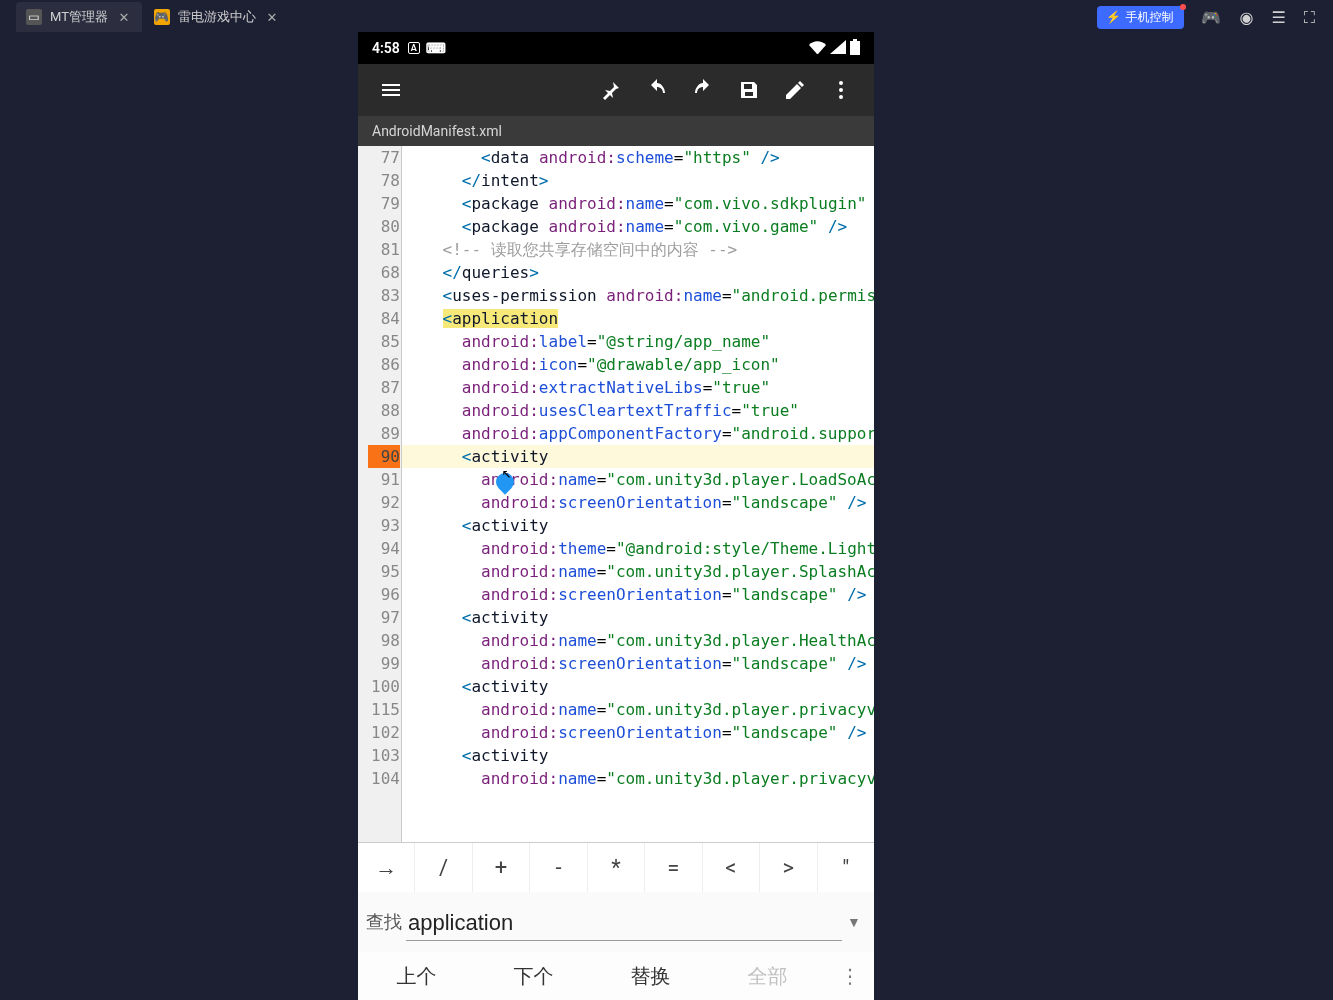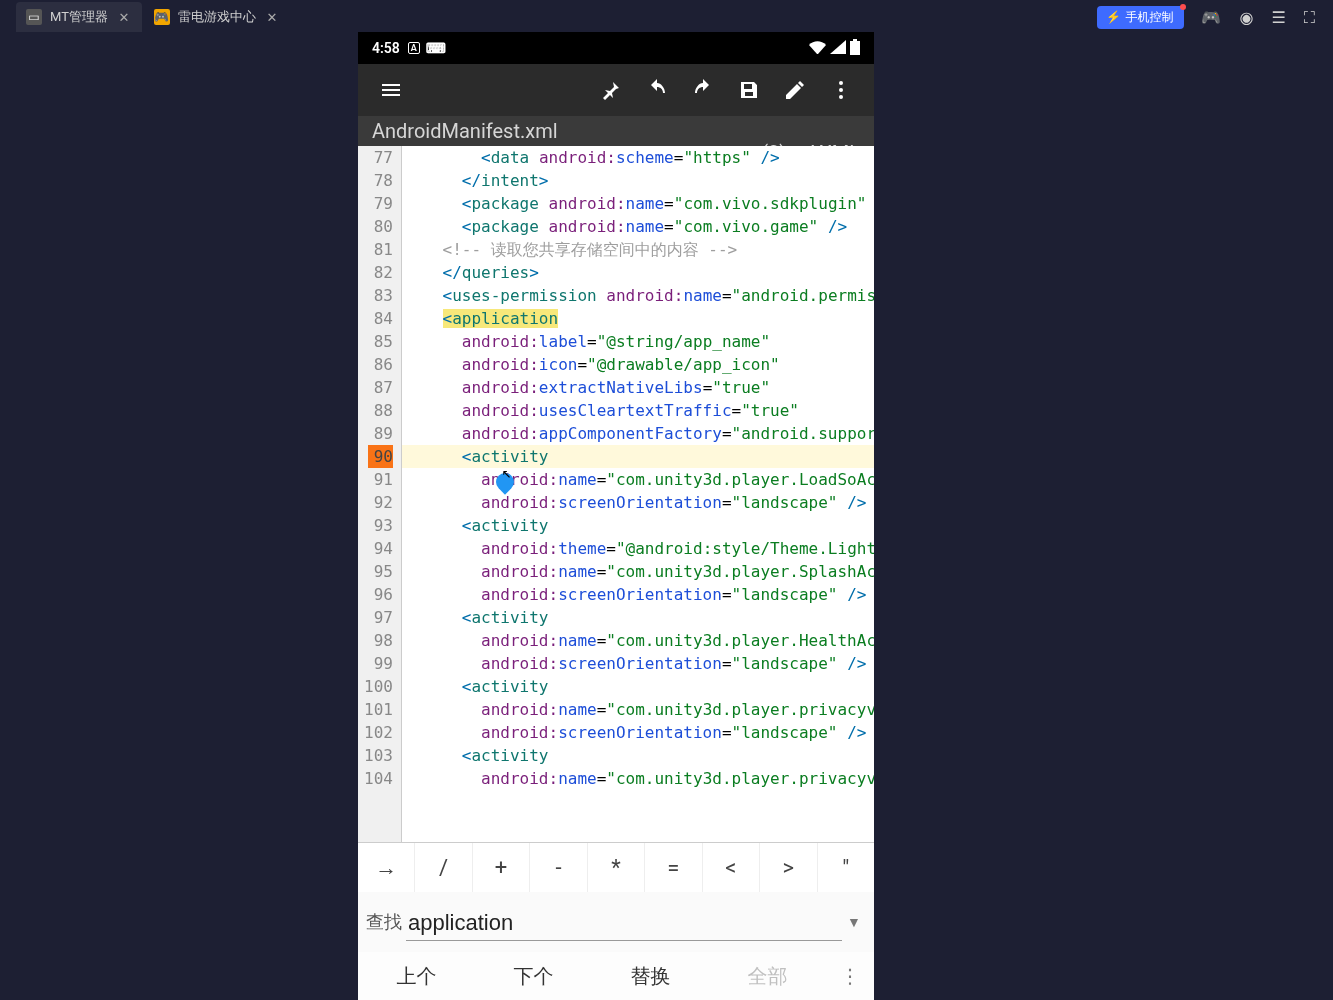--- a/index.html
+++ b/index.html
@@ -131,40 +131,40 @@
 .tb-btn svg { width: 24px; height: 24px; fill: #fff; }
 
 
 .file-row {
   height: 30px;
   background: #3a3a3a;
   color: #d6d6d6;
   display: flex;
   align-items: center;
   padding: 0 14px;
-  font-size: 20px;
+  font-size: 14px;
 }
 .file-row .right { margin-left: auto; margin-top: 44px; }
 
 
 .editor {
   flex: 1;
   background: #fff;
   display: flex;
   overflow: hidden;
   font-family: "Consolas", "Menlo", monospace;
   font-size: 16px;
   line-height: 23px;
 }
 .gutter {
   width: 44px;
   background: #f0f0f0;
   color: #888;
   text-align: right;
-  padding-right: 8px;
+  padding-right: 1px;
   border-right: 1px solid #ccc;
   user-select: none;
 }
 .gutter .ln { height: 23px; }
 .gutter .ln.active { background: #f97316; color: #444; margin-left: 10px; }
 .code {
   flex: 1;
   overflow: hidden;
   position: relative;
 }
@@ -188,21 +188,21 @@
 .mouse-ptr {
   position: absolute;
   left: 100px;
   top: 315px;
   font-size: 16px;
   color: #000;
 }
 
 
 .bracket { color: #006eab; }
-.tag { color: #0f766e; margin-top: 31px; }
+.tag { color: #0f172a; margin-top: 31px; }
 .ns { color: #7a1f7a; }
 .attr { color: #1d4ed8; }
 .str { color: #0b7d21; }
 .comment { color: #9e9e9e; }
 
 
 .sym-row {
   height: 50px;
   background: #fff;
   border-top: 1px solid #ccc;
@@ -366,40 +366,40 @@
     </span>
   </div>
 
   <div class="editor">
     <div class="gutter" id="gutter">
         <div class="ln">77</div>
         <div class="ln">78</div>
         <div class="ln">79</div>
         <div class="ln">80</div>
         <div class="ln">81</div>
-        <div class="ln">82</div>
+        <div class="ln">68</div>
         <div class="ln">83</div>
         <div class="ln">84</div>
         <div class="ln">85</div>
         <div class="ln">86</div>
         <div class="ln">87</div>
         <div class="ln">88</div>
         <div class="ln">89</div>
         <div class="ln active">90</div>
         <div class="ln">91</div>
         <div class="ln">92</div>
         <div class="ln">93</div>
         <div class="ln">94</div>
         <div class="ln">95</div>
         <div class="ln">96</div>
         <div class="ln">97</div>
         <div class="ln">98</div>
         <div class="ln">99</div>
         <div class="ln">100</div>
-        <div class="ln">101</div>
+        <div class="ln">115</div>
         <div class="ln">102</div>
         <div class="ln">103</div>
         <div class="ln">104</div>
       </div>
     <div class="code" id="code">
       <div class="code-line">        <span class="bracket">&lt;</span><span class="tag">data</span> <span class="ns">android:</span><span class="attr">scheme</span>=<span class="str">"https"</span> <span class="bracket">/&gt;</span></div>
         <div class="code-line">      <span class="bracket">&lt;/</span><span class="tag">intent</span><span class="bracket">&gt;</span></div>
         <div class="code-line">      <span class="bracket">&lt;</span><span class="tag">package</span> <span class="ns">android:</span><span class="attr">name</span>=<span class="str">"com.vivo.sdkplugin"</span> </div>
         <div class="code-line">      <span class="bracket">&lt;</span><span class="tag">package</span> <span class="ns">android:</span><span class="attr">name</span>=<span class="str">"com.vivo.game"</span> <span class="bracket">/&gt;</span></div>
         <div class="code-line">    <span class="comment">&lt;!-- 读取您共享存储空间中的内容 --&gt;</span></div>

